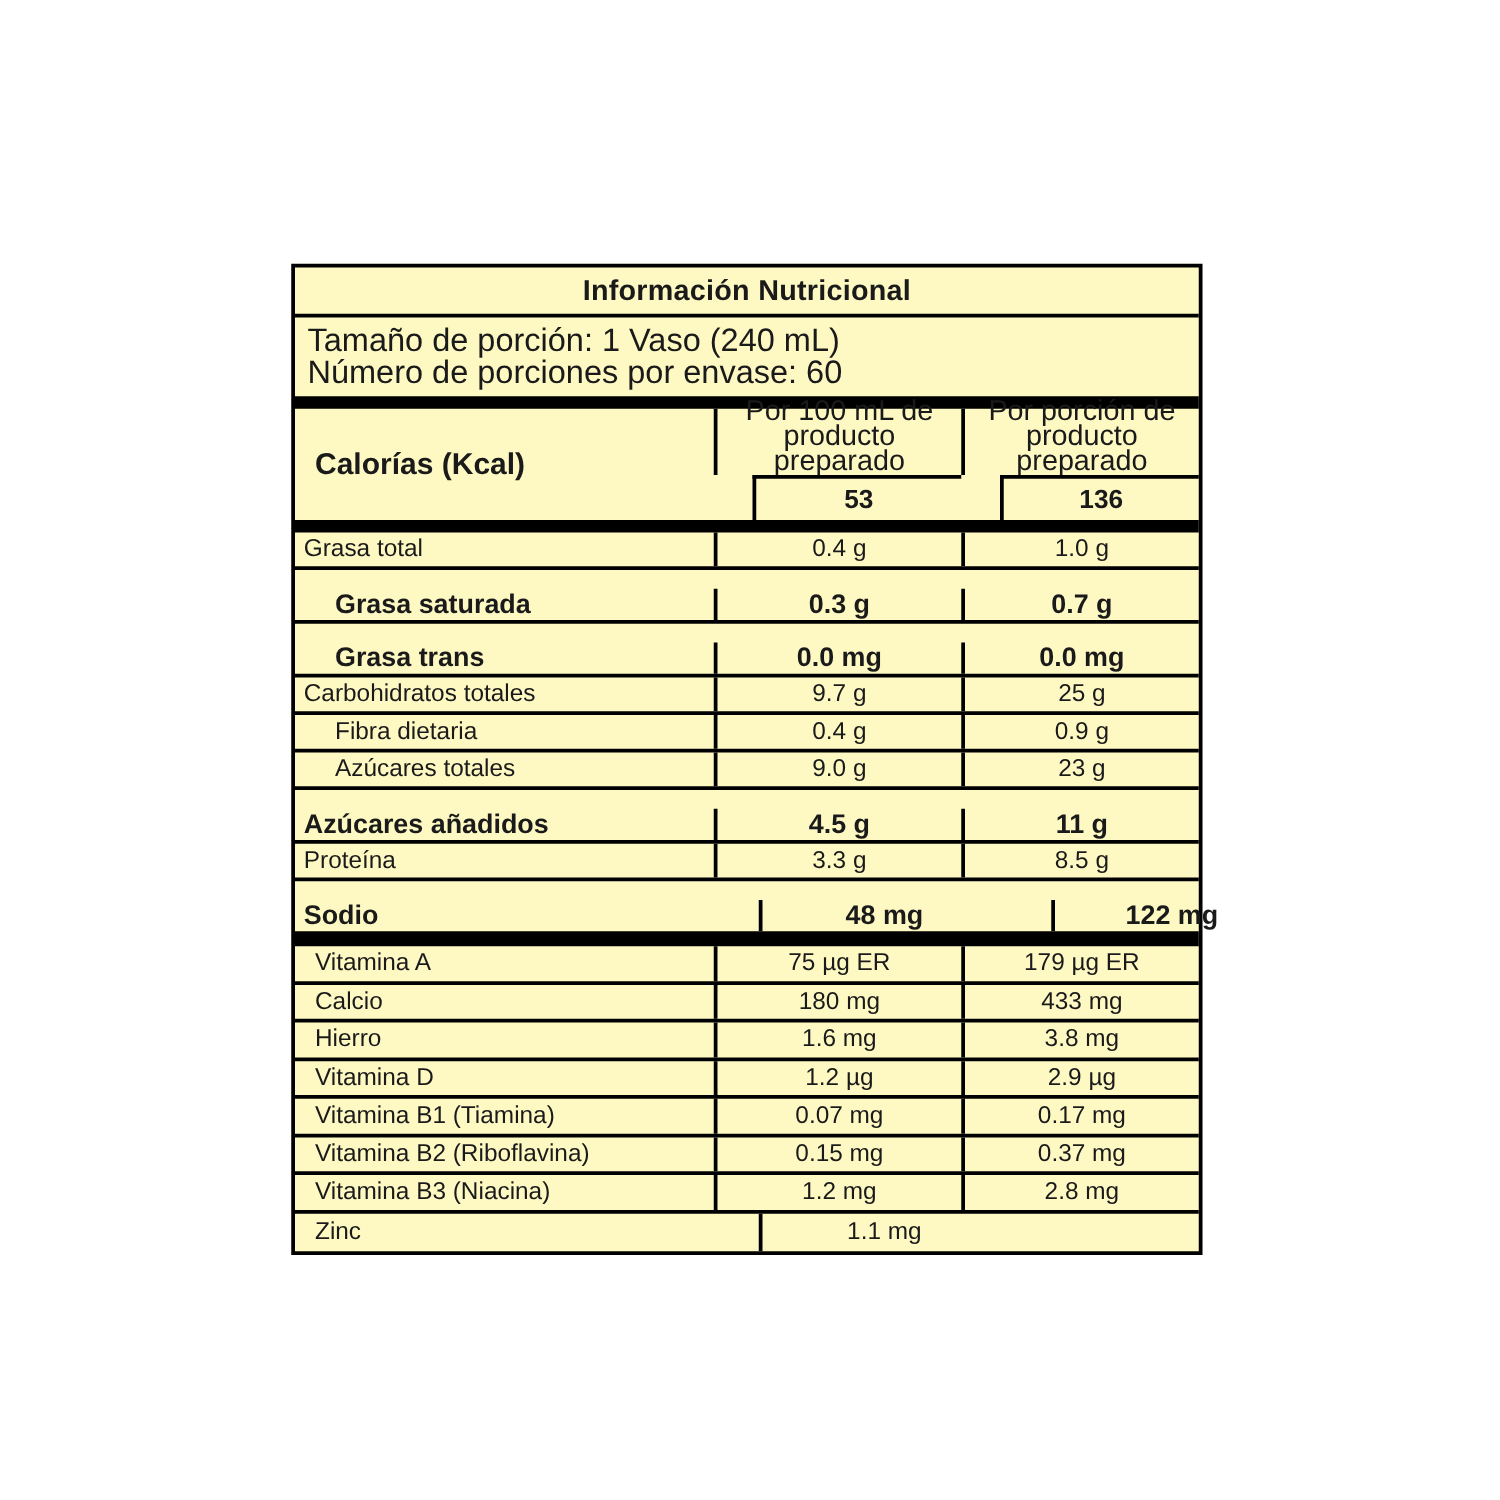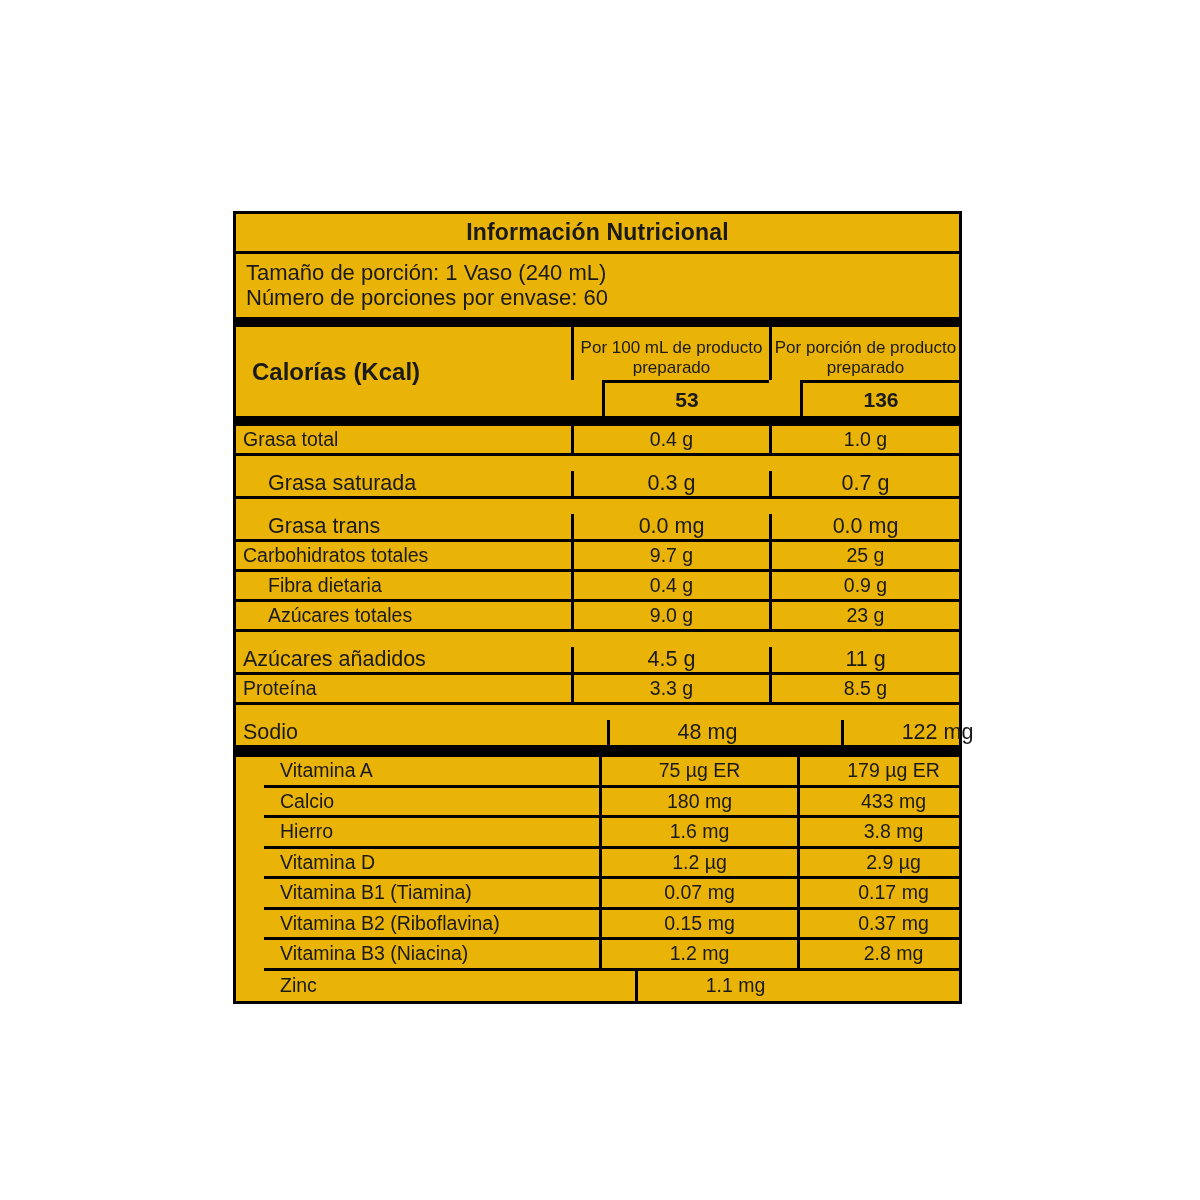--- a/index.html
+++ b/index.html
@@ -7,33 +7,33 @@
     width: 1200px; height: 1200px;
     background: #ffffff;
     font-family: "Liberation Sans", sans-serif;
     color: #1a1a1a;
   }
   .label-box {
     position: absolute;
     left: 233px; top: 211px;
     width: 729px;
     border: 3px solid #000;
-    background: #eab308;
+    background: #fef9c3;
   }
   
   .title-row {
     height: 40px;
     border-bottom: 3px solid #000;
     display: flex; align-items: center; justify-content: center;
     font-weight: bold; font-size: 23px; letter-spacing: 0.2px;
   }
   
   .serving-box {
     padding: 6px 10px 7px 10px;
-    font-size: 22px; line-height: 25px;
+    font-size: 26px; line-height: 25px;
   }
   
   .thick-bar { height: 10px; background: #000; }
   .thick-bar.tall { height: 12px; }
   
   .cal-section {
     display: grid;
     grid-template-columns: 335px 198px 190px;
     grid-template-rows: 53px 36px;
   }
@@ -41,21 +41,21 @@
     grid-column: 1; grid-row: 1 / 3;
     display: flex; align-items: center;
     padding-left: 16px;
     font-weight: bold; font-size: 24px;
   }
   .cal-hdr {
     grid-row: 1;
     border-left: 3px solid #000;
     display: flex; align-items: flex-end; justify-content: center;
     text-align: center;
-    font-size: 17px; line-height: 20px;
+    font-size: 23px; line-height: 20px;
     padding-bottom: 2px;
   }
   .cal-val {
     grid-row: 2;
     border-left: 3px solid #000;
     border-top: 3px solid #000;
     display: flex; align-items: center; justify-content: center;
     font-weight: bold; font-size: 21px; margin-left: 31px;
   }
   .cal-hdr.c2, .cal-val.c2 { grid-column: 2; }
@@ -70,25 +70,25 @@
   .row > div { display: flex; align-items: center; }
   .row .c1 { padding-left: 7px; font-size: 19.5px; text-align: right; }
   .row .c2, .row .c3 {
     border-left: 3px solid #000;
     justify-content: center;
     font-size: 19.5px;
   }
   .row { min-height: 30px; }
   .row.bold { min-height: 36px; }
   .row.bold .c1, .row.bold .c2, .row.bold .c3 {
-    font-weight: normal; font-size: 21.5px; margin-top: 15px;
+    font-weight: bold; font-size: 21.5px; margin-top: 15px;
   }
   .row .ind1 { padding-left: 32px; }
   .row .ind2 { }
-  .vitamins .row { min-height: 30.5px; margin-left: 28px; }
+  .vitamins .row { min-height: 30.5px; }
   .vitamins .row .c1 { padding-left: 16px; }
 </style>
 </head>
 <body>
 
 <div class="label-box">
 
   <div class="title-row">Información Nutricional</div>
 
   <div class="serving-box">

